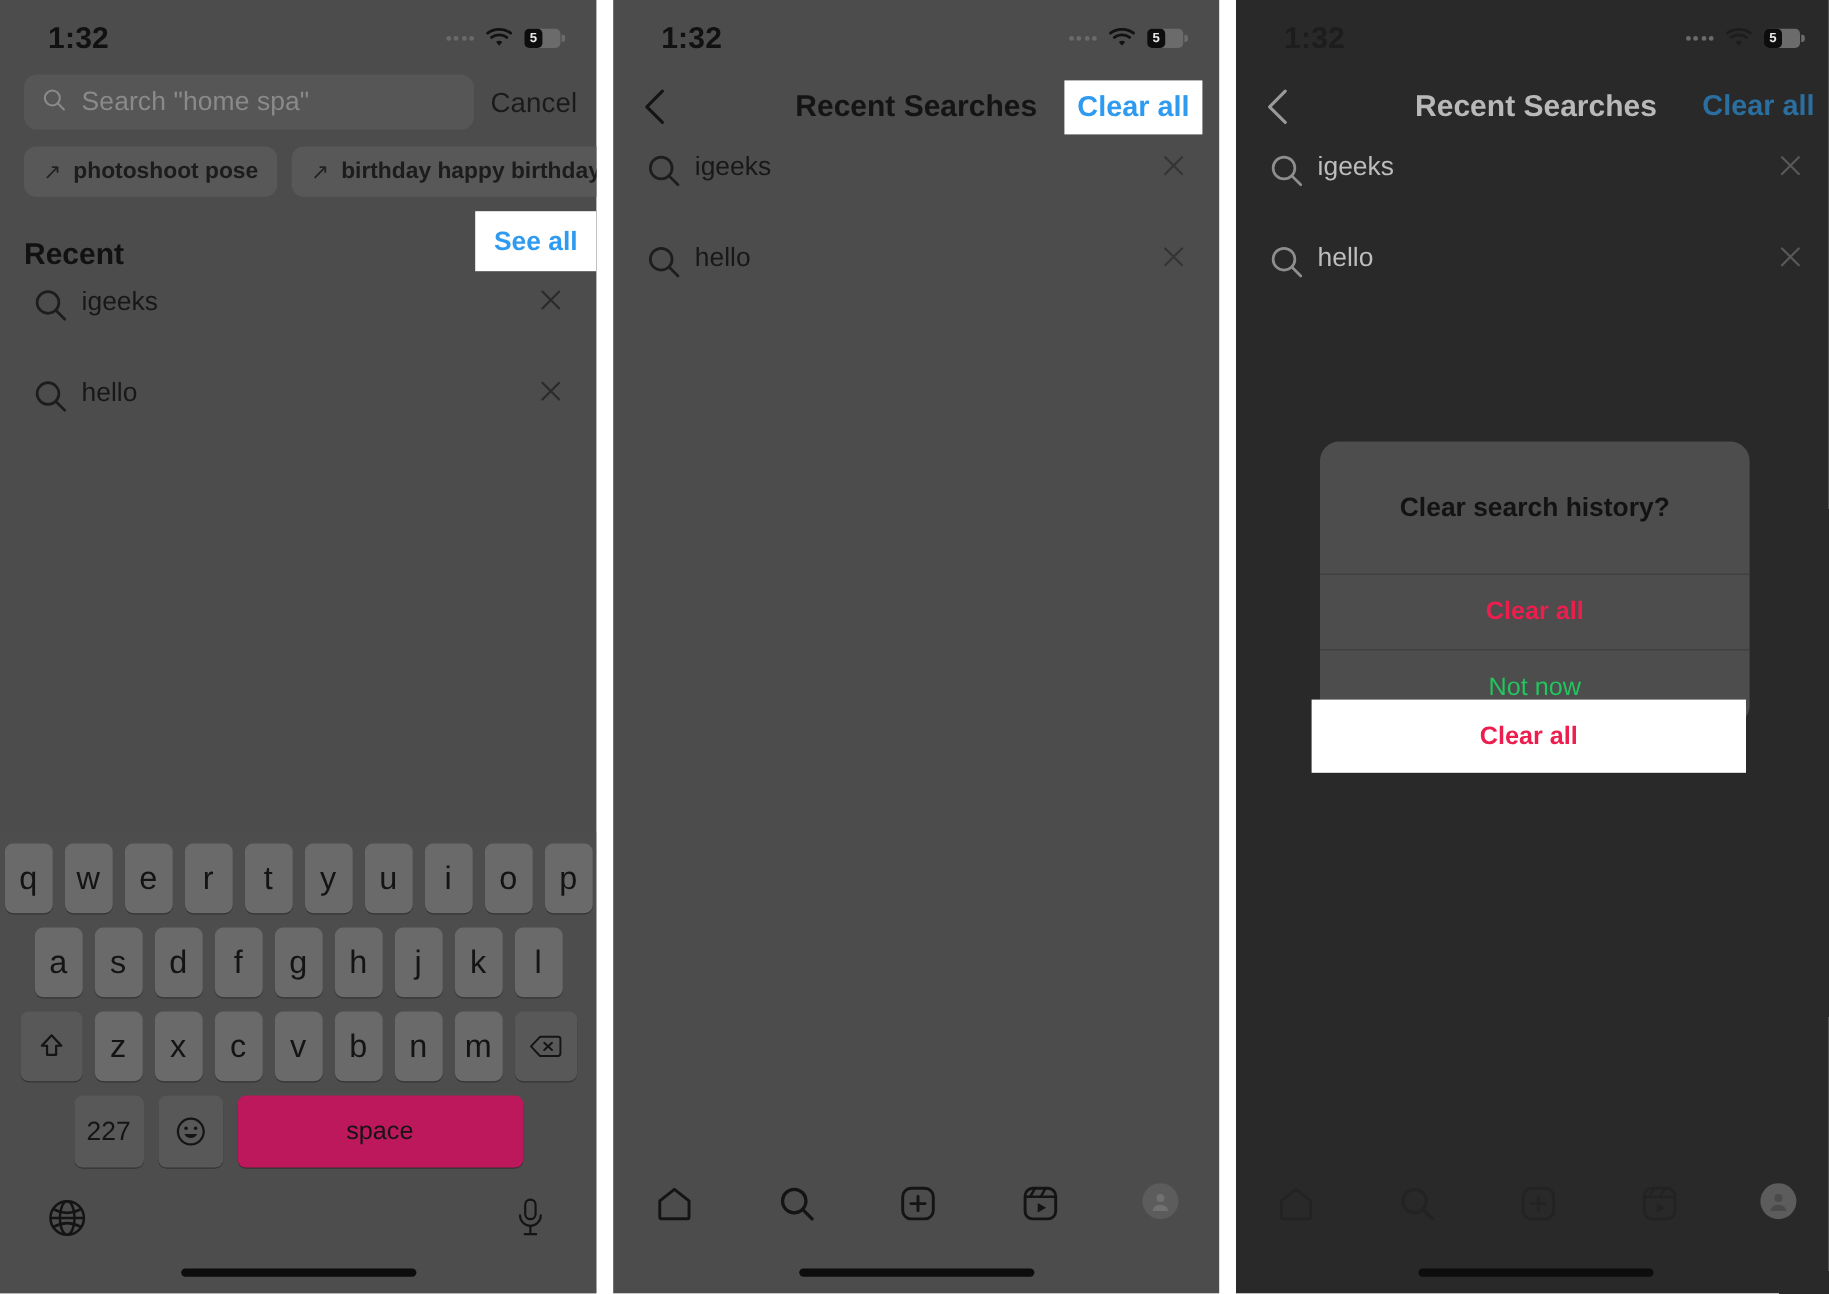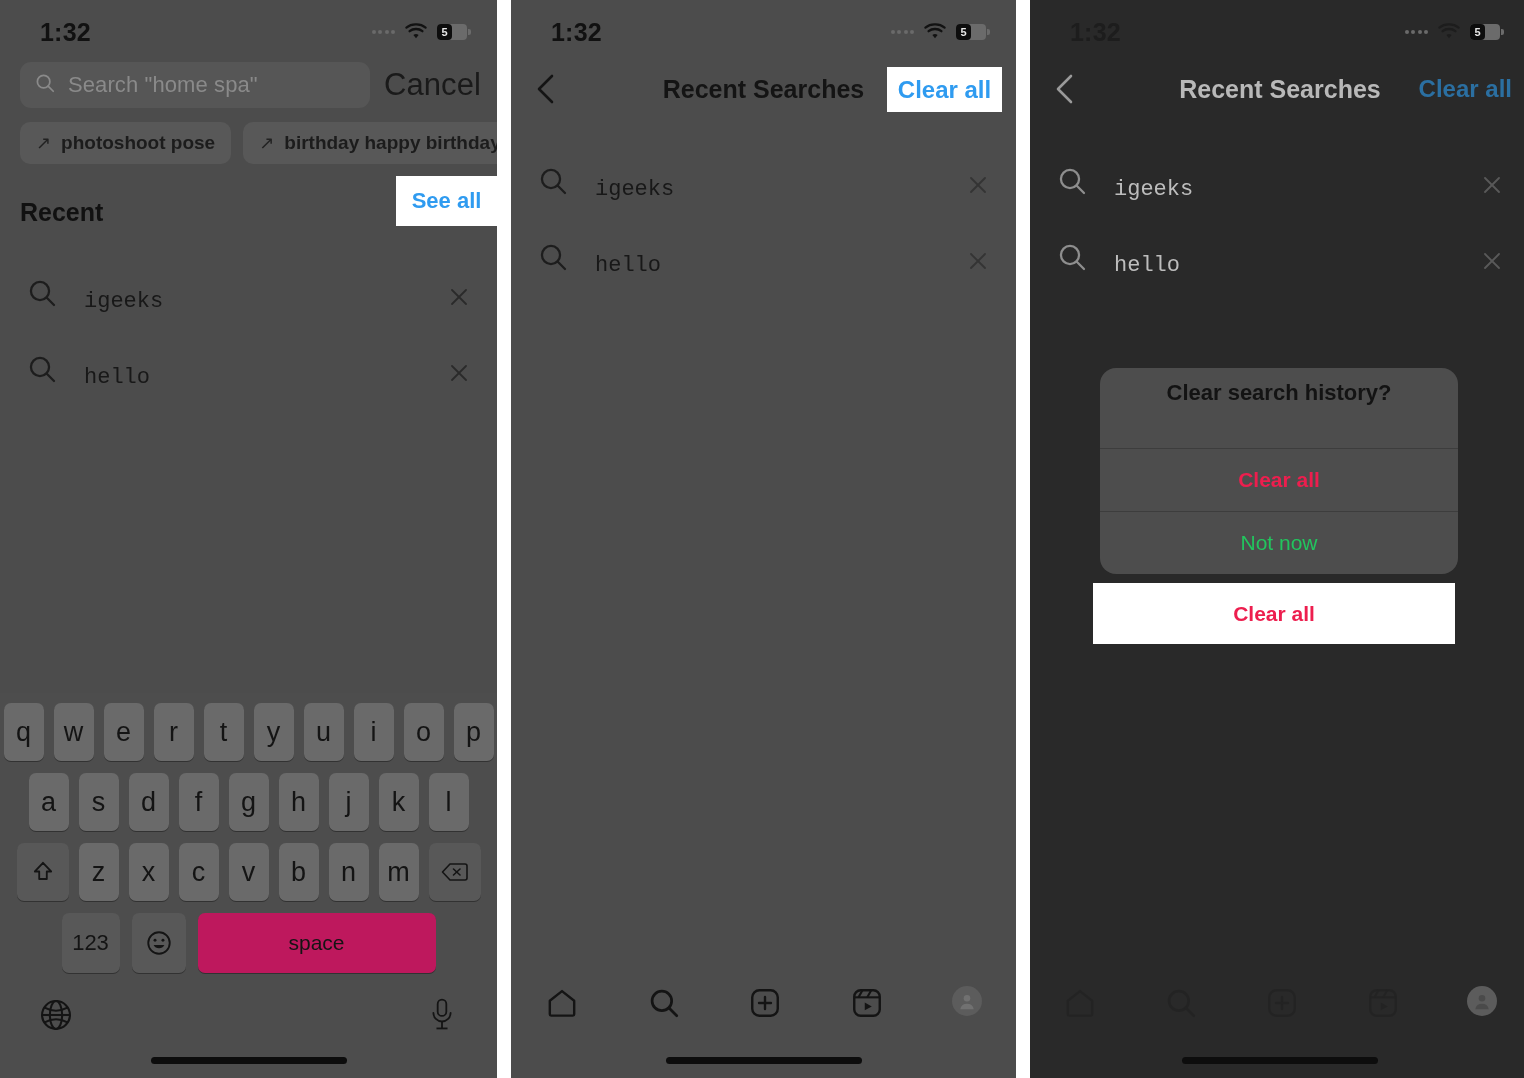--- a/index.html
+++ b/index.html
@@ -68,21 +68,21 @@
   .search-field {
     flex: 1; height: 46px; border-radius: 11px;
     background: #565656;
     display:flex; align-items:center; gap:12px;
     padding: 0 14px;
   }
   .search-field .ph {
     font-size: 22px; color: #8a8a8a; letter-spacing: .1px;
   }
   .cancel-btn {
-    font-size: 31px; color: #1a1a1a; letter-spacing: .1px;
+    font-size: 23px; color: #1a1a1a; letter-spacing: .1px;
     white-space: nowrap;
   }
   .chips {
     display:flex; gap: 12px; padding: 14px 0 0 20px;
     white-space: nowrap;
   }
   .chip {
     height: 42px; border-radius: 10px; background: #585858;
     display:flex; align-items:center; gap:10px;
     padding: 0 16px;
@@ -102,22 +102,22 @@
     display:flex; align-items:center; justify-content:center;
     z-index: 6;
   }
   .hl-see-all {
     right: 0px; top: 12px; width: 101px; height: 50px; text-align: center;
   }
   .see-all-label { font-size: 22px; font-weight: 700; color: #2f9bf0; }
 
   .recent-list { padding-top: 4px; }
   .recent-item {
-    height: 76px; display:flex; align-items:flex-end;
-    padding: 0 26px 0 26px; gap: 26px; font-family: Liberation Mono, monospace;
+    height: 76px; display:flex; align-items:flex-start;
+    padding: 0 26px 0 26px; gap: 10px;
   }
   .recent-item .mag { flex: 0 0 auto; }
   .recent-item .txt { flex:1; font-size: 22px; color: #181818; }
   .p3 .recent-item .txt { color:#bdbdbd; }
   .recent-item .x { flex:0 0 auto; opacity:.7; }
 
   
   .keyboard {
     position:absolute; left:0; right:0; bottom:0;
     height: 385px; background: #4d4d4d;
@@ -188,21 +188,21 @@
     display:flex; align-items:center; justify-content:center;
   }
 
   
   .dialog {
     position:absolute; left: 70px; top: 368px;
     width: 358px; border-radius: 16px;
     background: #4d4d4d; overflow: hidden;
     z-index: 4;
   }
-  .dlg-body { padding: 12px 26px 28px 26px; text-align:center; }
+  .dlg-body { padding: 42px 26px 28px 26px; text-align:center; }
   .dlg-title { font-size: 22px; font-weight: 700; color:#131313; margin-bottom: 14px; }
   .dlg-msg { font-size: 18.5px; line-height: 1.42; color:#6d6d6d; }
   .dlg-sep { height: 1px; background: #3d3d3d; }
   .dlg-btn {
     height: 62px; display:flex; align-items:center; justify-content:center;
     font-size: 21px;
   }
   .dlg-btn.destructive { color:#ed1e4e; font-weight:700; }
   .dlg-btn.neutral { color:#22c55e; font-weight:400; }
   .hl-dlg-clear {
@@ -345,21 +345,21 @@
         <div class="key">m</div>
         <div class="key wide">
           <svg width="28" height="24" viewBox="0 0 28 24">
               <path d="M9 4h15a2 2 0 012 2v12a2 2 0 01-2 2H9L1.5 12 9 4z" fill="none" stroke="#141414" stroke-width="1.6" stroke-linejoin="round"></path>
               <line x1="12.5" y1="9" x2="19" y2="15" stroke="#141414" stroke-width="1.6" stroke-linecap="round"></line>
               <line x1="19" y1="9" x2="12.5" y2="15" stroke="#141414" stroke-width="1.6" stroke-linecap="round"></line>
             </svg>
         </div>
       </div>
       <div class="krow r4">
-        <div class="key num">123</div>
+        <div class="key num">227</div>
         <div class="key emoji">
           <svg width="28" height="28" viewBox="0 0 24 24">
               <circle cx="12" cy="12" r="9.2" fill="none" stroke="#141414" stroke-width="1.6"></circle>
               <circle cx="8.6" cy="9.6" r="1.25" fill="#141414"></circle>
               <circle cx="15.4" cy="9.6" r="1.25" fill="#141414"></circle>
               <path d="M7.4 13.8a5.2 5.2 0 009.2 0z" fill="#141414"></path>
             </svg>
         </div>
         <div class="key space">space</div>
       </div>

